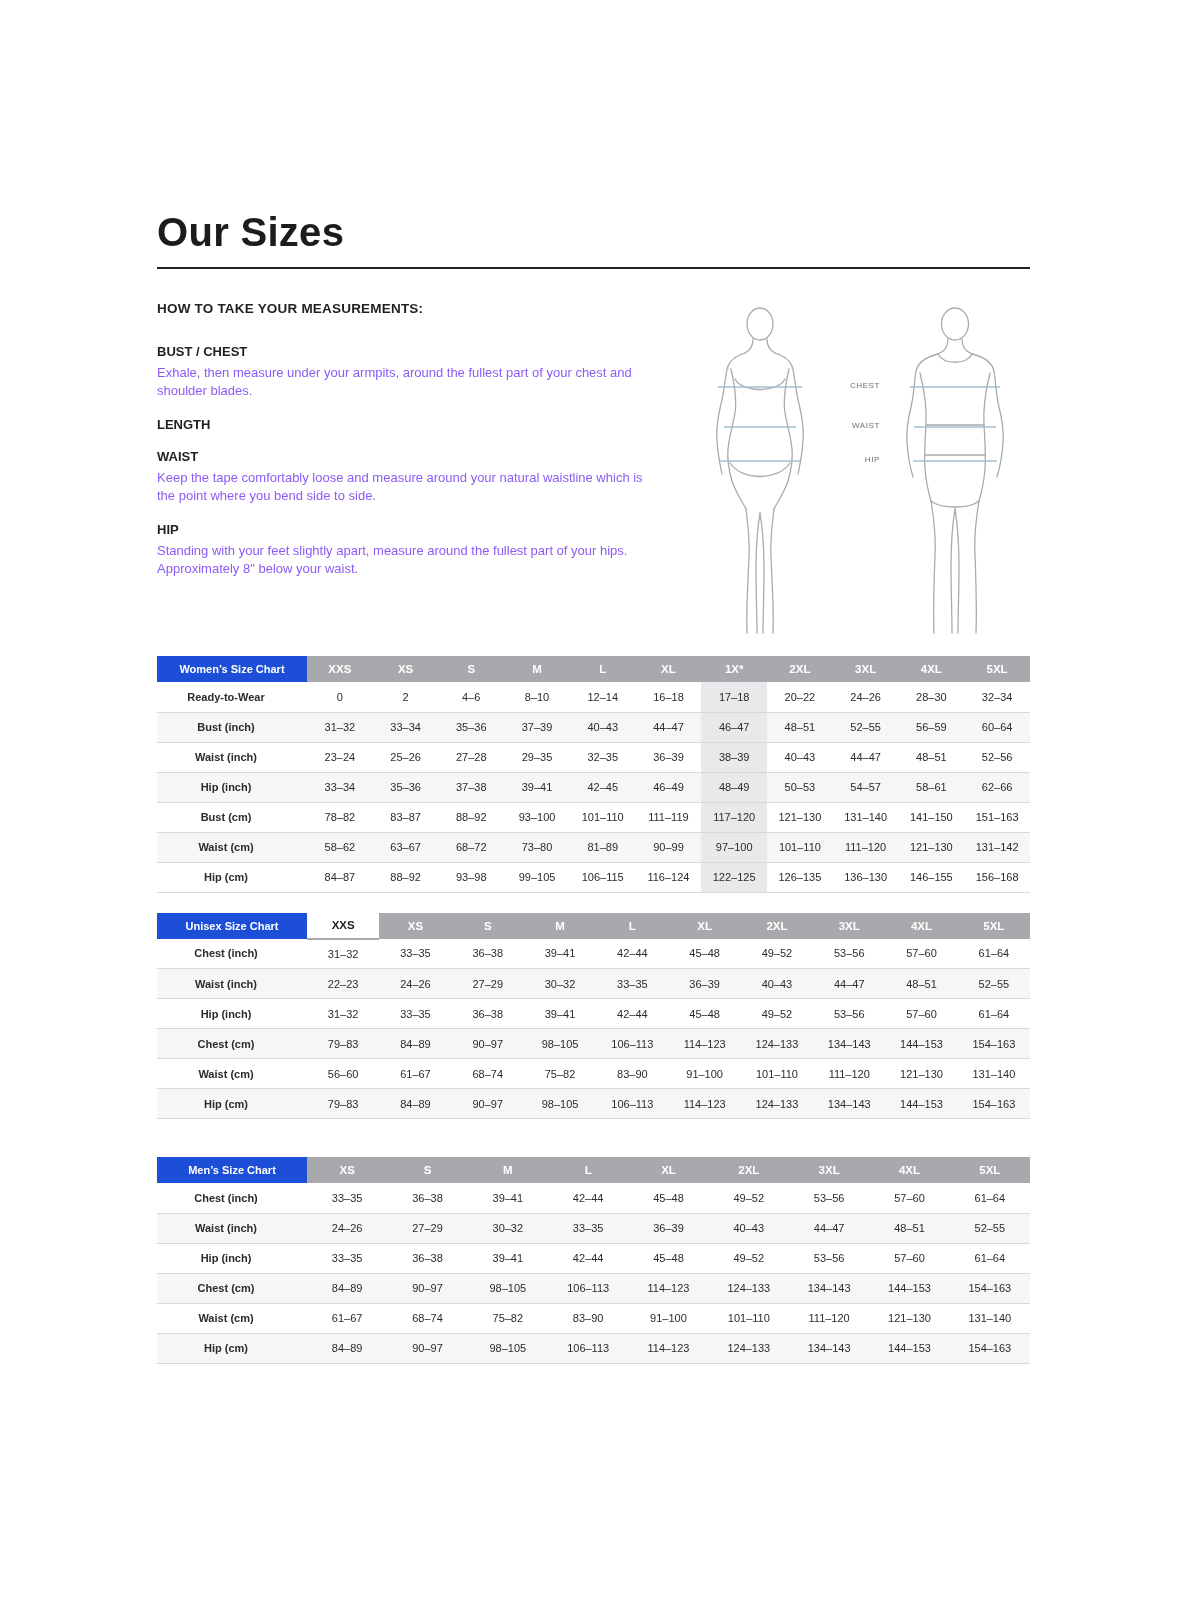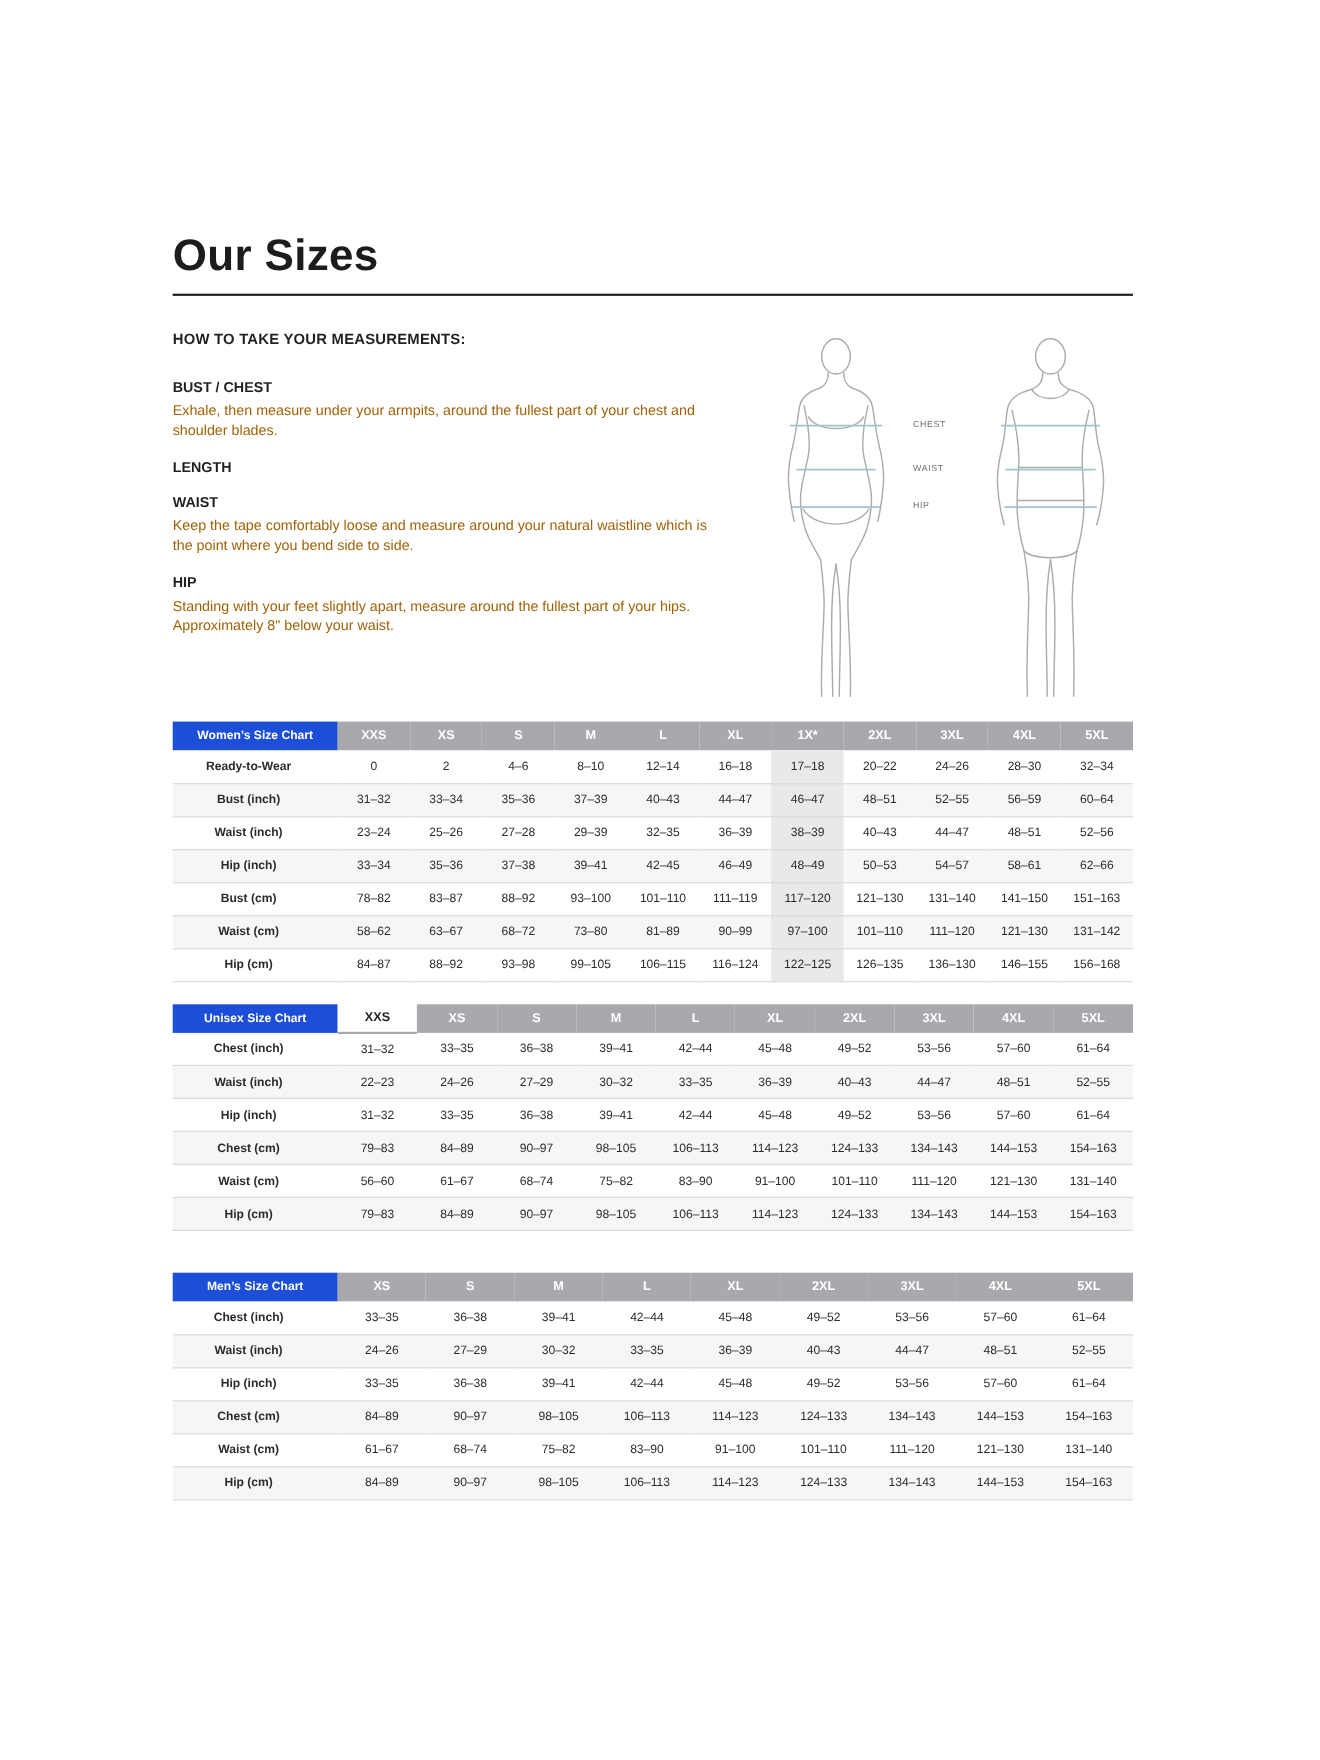--- a/index.html
+++ b/index.html
@@ -12,25 +12,25 @@
   .content { margin-left:157px; width:873px; padding-top:210px; }
 
   h1.page-title { font-size:40px; font-weight:bold; letter-spacing:0.3px; color:#1e1b1c; }
   .title-rule { border-bottom:2px solid #231f20; margin-top:12px; }
 
   .top-block { display:flex; margin-top:32px;gap:12px; }
   .instructions { width:552px; padding-right:18px; }
   .how-heading { font-size:13.5px; font-weight:bold; letter-spacing:0.2px; margin-bottom:28px; }
   .sec { margin-bottom:17px; }
   .sec .sec-heading { font-size:13px; font-weight:bold; margin-bottom:5px; }
-  .sec .sec-body { font-size:13px; line-height:1.38; color:#a16207; }
+  .sec .sec-body { font-size:13px; line-height:1.38; color:#8b5cf6; }
 
   .figures { position:relative; display:flex; align-items:flex-start; margin-left:auto; padding-top:2px; }
   .figures svg { display:block; }
-  .fig-spacer { position:relative; width:50px; height:345px; }
+  .fig-spacer { position:relative; width:50px; height:345px;text-align:right; }
   .fig-label { position:absolute; left:0; width:50px; font-size:8px; letter-spacing:0.6px; color:#6d6e71; }
   .fig-label.l0 { top:78px; }
   .fig-label.l1 { top:118px; }
   .fig-label.l2 { top:152px; }
 
   .tbl-wrap { width:100%; }
   .tbl-women  { margin-top:8px; }
   .tbl-unisex { margin-top:20px; }
   .tbl-men    { margin-top:38px; }
 
@@ -178,21 +178,21 @@
             <td>48–51</td>
             <td>52–55</td>
             <td>56–59</td>
             <td>60–64</td>
           </tr>
           <tr>
             <td class="row-label">Waist (inch)</td>
             <td>23–24</td>
             <td>25–26</td>
             <td>27–28</td>
-            <td>29–39</td>
+            <td>29–35</td>
             <td>32–35</td>
             <td>36–39</td>
             <td class="hl">38–39</td>
             <td>40–43</td>
             <td>44–47</td>
             <td>48–51</td>
             <td>52–56</td>
           </tr>
           <tr class="alt">
             <td class="row-label">Hip (inch)</td>

